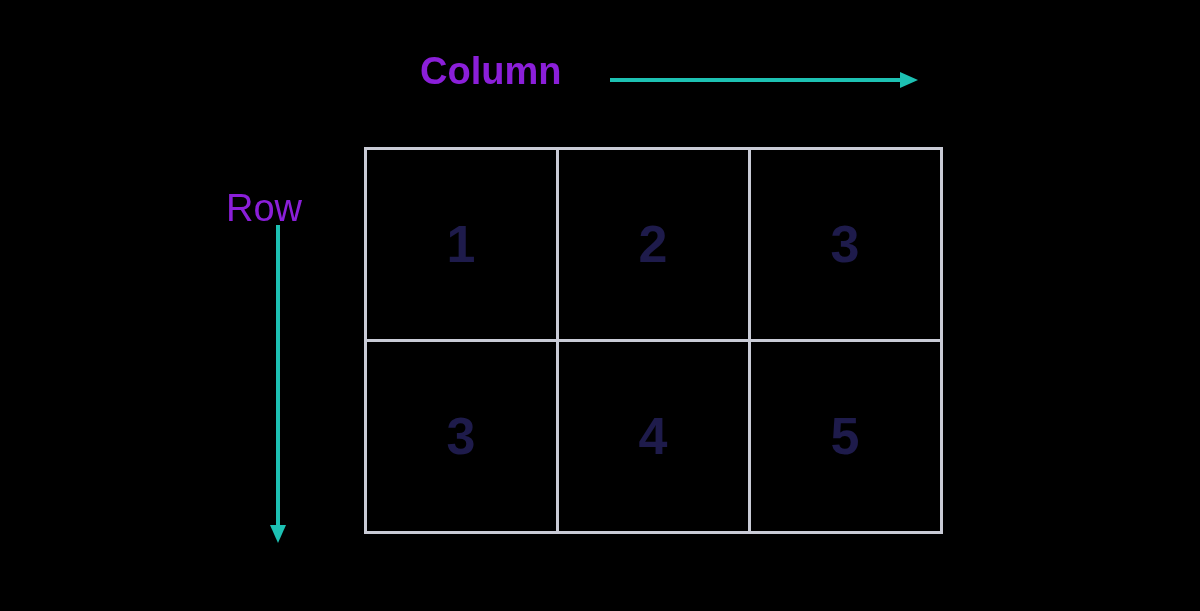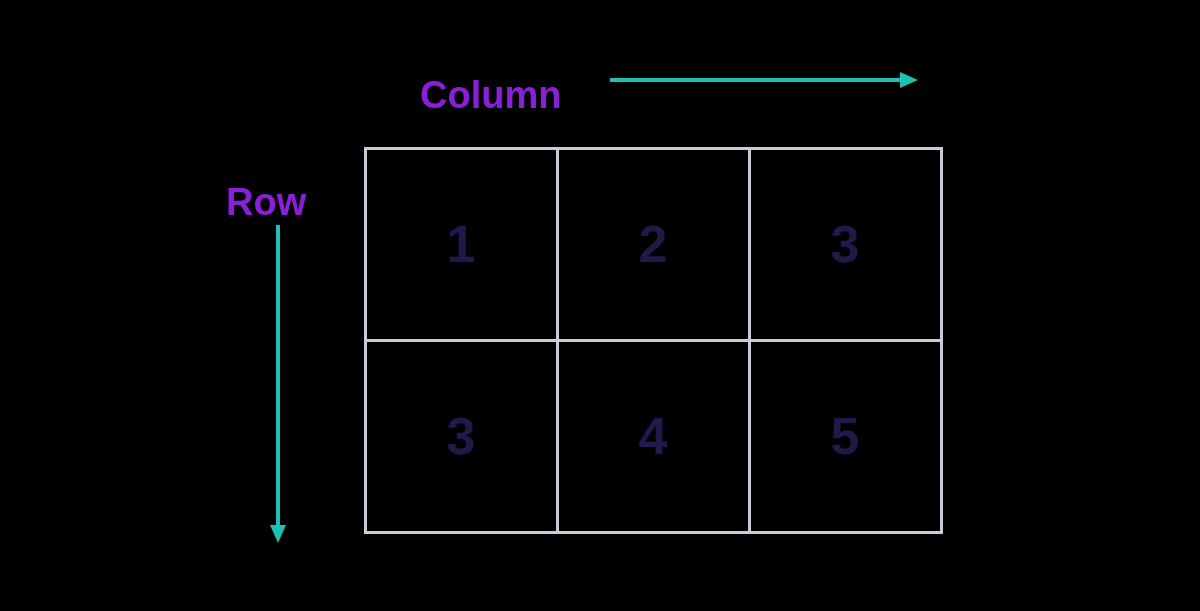--- a/index.html
+++ b/index.html
@@ -14,34 +14,33 @@
       font-family: -apple-system, BlinkMacSystemFont, 'Segoe UI', Arial, sans-serif;
       position: relative;
     }
     .column-label {
       position: absolute;
       top: 50px;
       left: 420px;
       color: #8b1fd9;
       font-size: 38px;
       font-weight: 700;
-      margin-top: 24px;
     }
     .column-arrow {
       position: absolute;
       top: 70px;
       left: 610px;
     }
     .row-label {
       position: absolute;
-      top: 181px;
+      top: 187px;
       left: 226px;
       color: #8b1fd9;
       font-size: 38px;
-      font-weight: 700;
+      font-weight: 400;
     }
     .row-arrow {
       position: absolute;
       top: 225px;
       left: 268px;
     }
     .grid {
       position: absolute;
       top: 148px;
       left: 365px;

